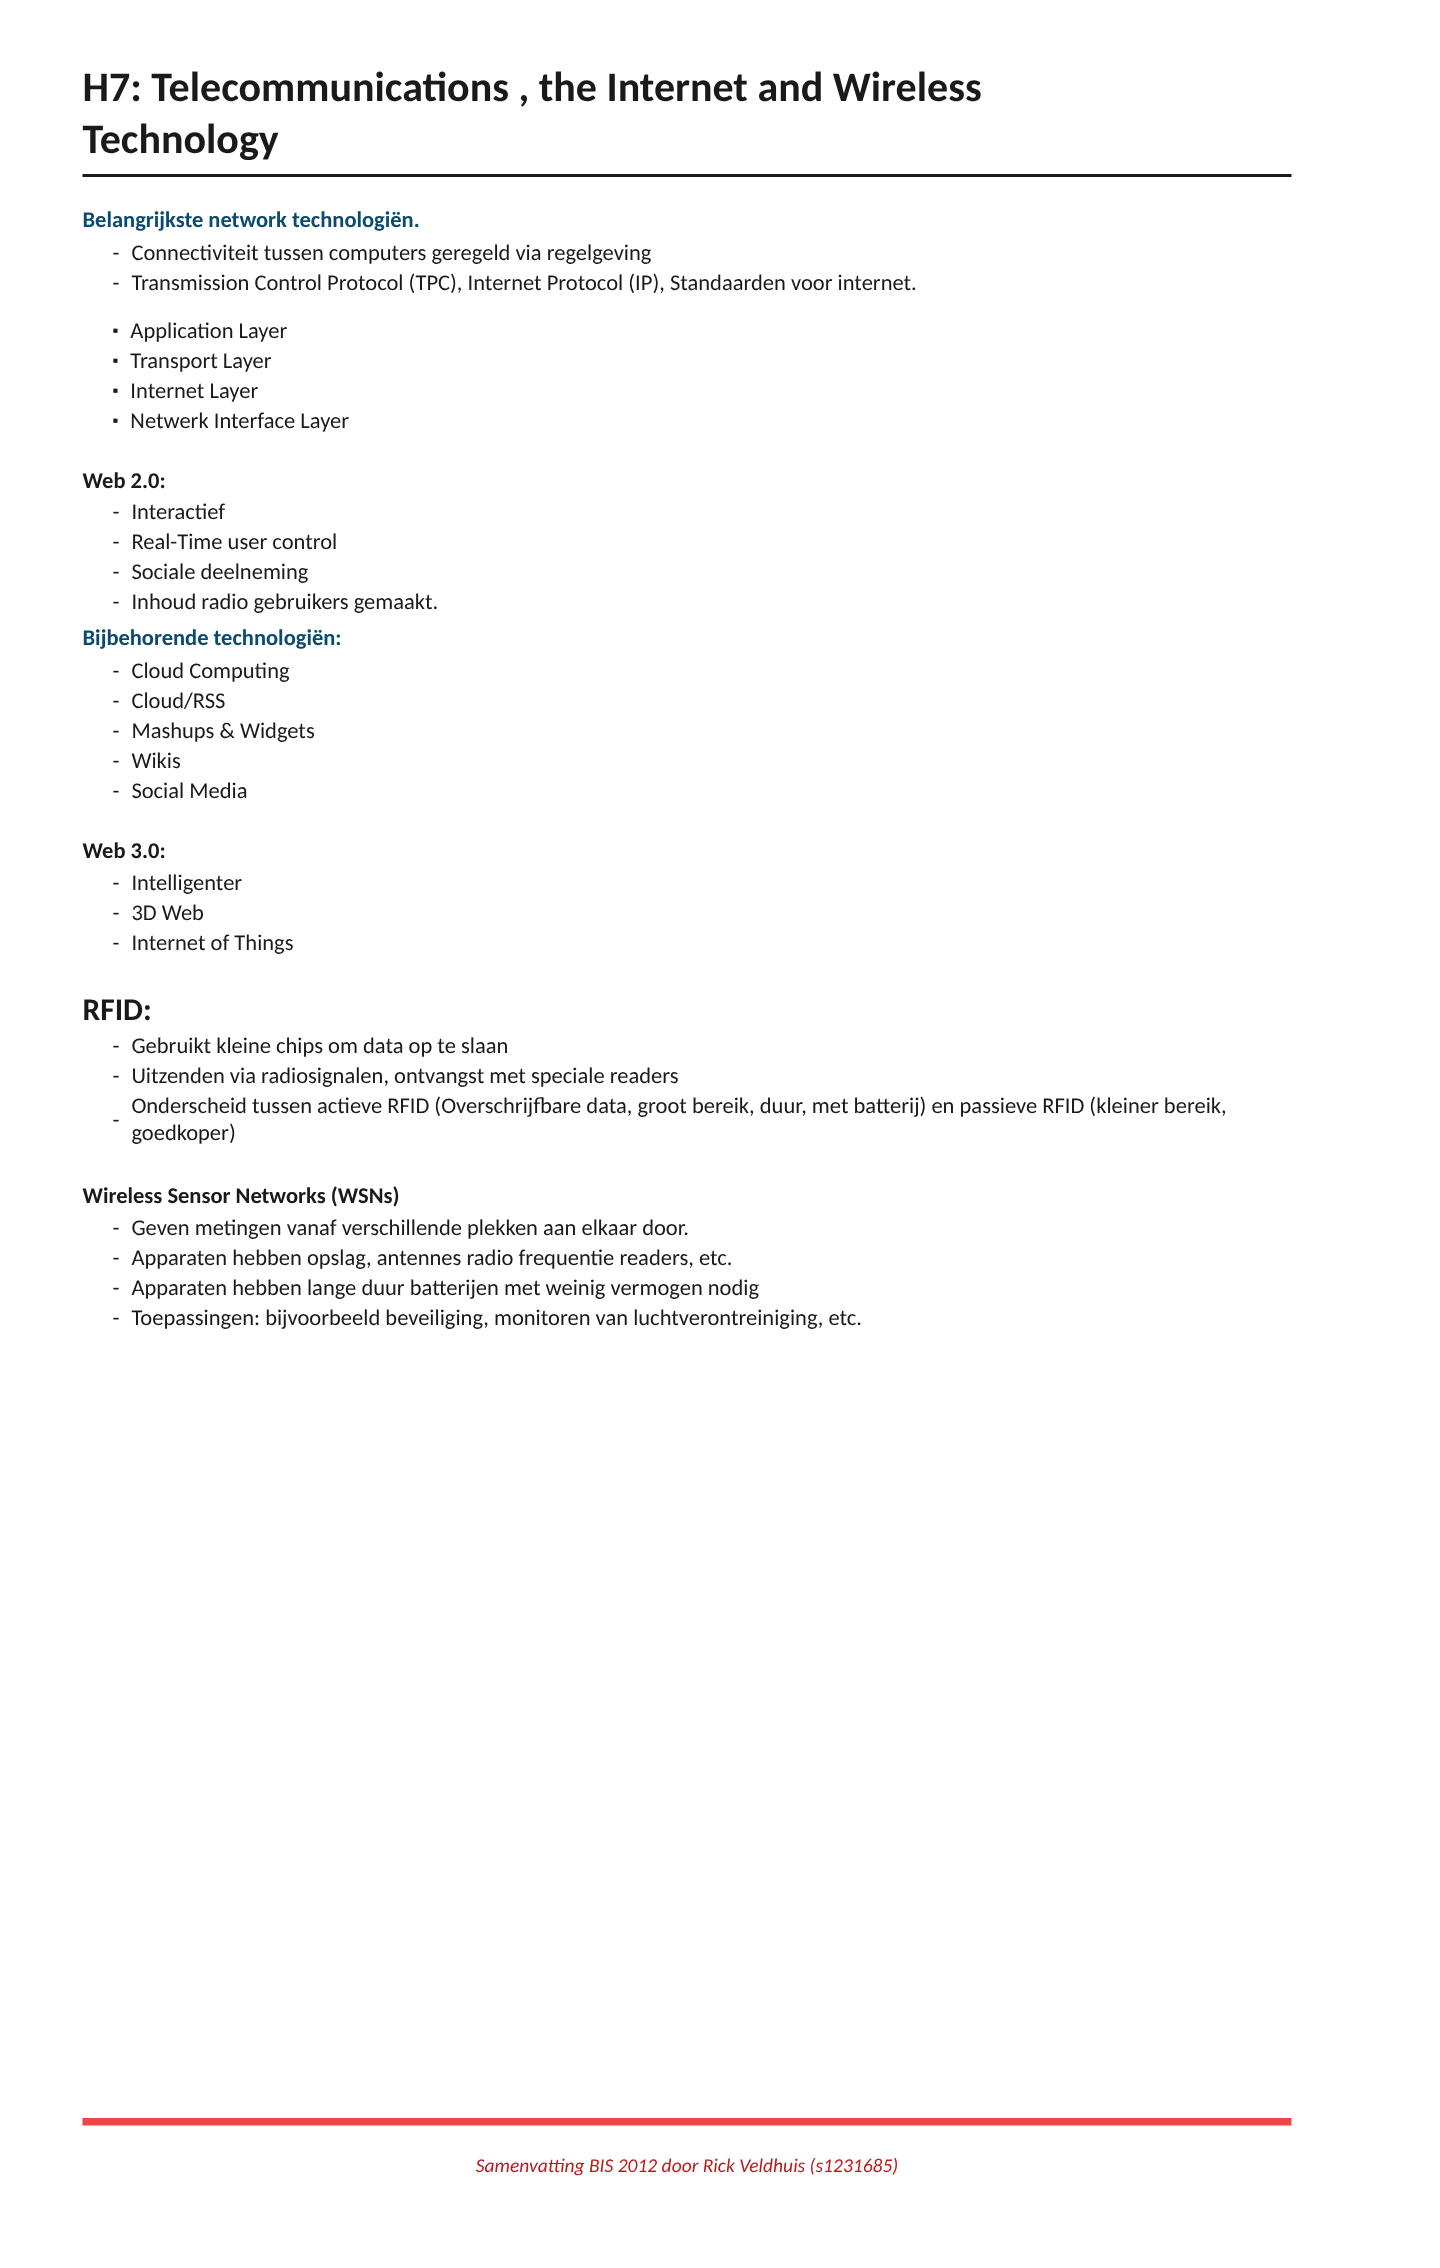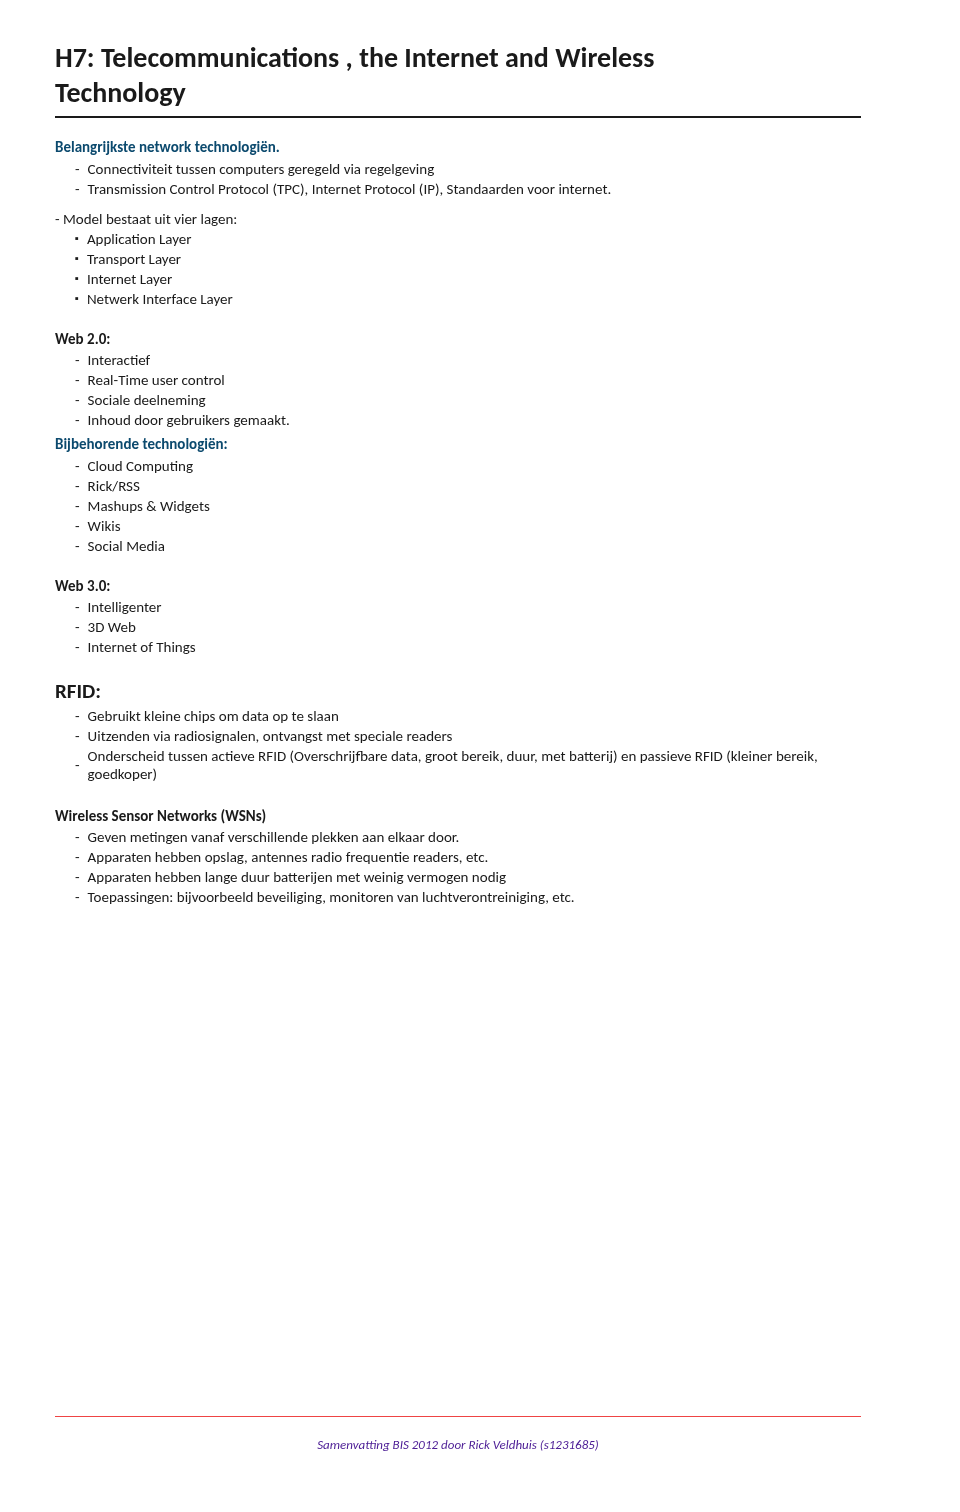--- a/index.html
+++ b/index.html
@@ -119,23 +119,23 @@
       font-weight: bold;
       margin-top: 12px;
       margin-bottom: 3px;
     }
 
     .footer {
       margin-top: auto;
       padding-top: 20px;
       text-align: center;
       font-style: italic;
-      color: #4c1d95;
+      color: #b91c1c;
       font-size: 13px;
-      border-top: 1px solid #ef4444;
+      border-top: 5px solid #ef4444;
     }
   </style>
 </head>
 <body>
 
 <div class="page-container">
 
   <div class="title-block">
     <h1 class="main-title">
       <span>H7: Telecommunications , the Internet and Wireless</span><br>
@@ -150,23 +150,20 @@
       <li>
           <span>Connectiviteit tussen computers geregeld via regelgeving</span>
         </li>
       <li>
           <span>Transmission Control Protocol (TPC), Internet Protocol (IP), Standaarden voor internet.</span>
         </li>
     </ul>
   </div>
 
   <div class="content-section">
-    <div style="padding-left: 0; margin-bottom: 2px;">
-      <span>- Model bestaat uit vier lagen:</span>
-    </div>
     <ul class="sub-bullet-list">
       <li>
           <span>Application Layer</span>
         </li>
       <li>
           <span>Transport Layer</span>
         </li>
       <li>
           <span>Internet Layer</span>
         </li>
@@ -182,30 +179,30 @@
       <li>
           <span>Interactief</span>
         </li>
       <li>
           <span>Real-Time user control</span>
         </li>
       <li>
           <span>Sociale deelneming</span>
         </li>
       <li>
-          <span>Inhoud door gebruikers gemaakt.</span>
+          <span>Inhoud radio gebruikers gemaakt.</span>
         </li>
     </ul>
     <div class="section-heading">Bijbehorende technologiën:</div>
     <ul class="bullet-list">
       <li>
           <span>Cloud Computing</span>
         </li>
       <li>
-          <span>Rick/RSS</span>
+          <span>Cloud/RSS</span>
         </li>
       <li>
           <span>Mashups &amp; Widgets</span>
         </li>
       <li>
           <span>Wikis</span>
         </li>
       <li>
           <span>Social Media</span>
         </li>

